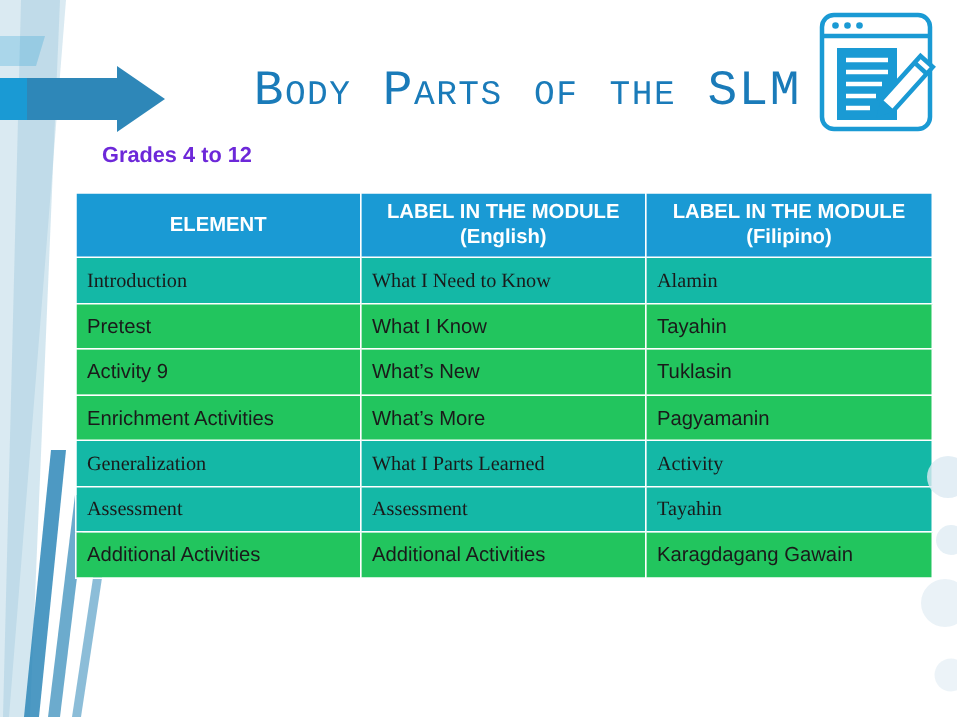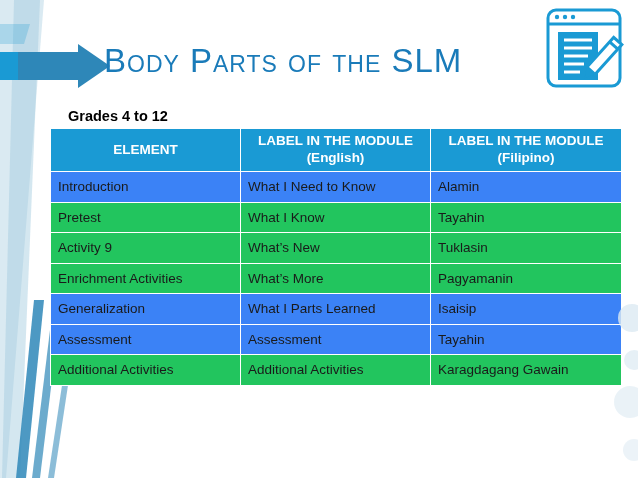--- a/index.html
+++ b/index.html
@@ -34,46 +34,46 @@
     width: 120px;
     height: 44px;
   }
 
   
   .slide-title {
     position: absolute;
     left: 104px;
     top: 42px;
     width: 430px;
-    font-family: Liberation Sans, sans-serif;
+    font-family: Liberation Mono, monospace;
     font-size: 33px;
     font-variant: small-caps;
     letter-spacing: 1px;
     color: #1a7bb9;
-    text-align: left;
+    text-align: right;
     white-space: nowrap;
   }
 
   
   .doc-icon {
     position: absolute;
     right: 14px;
     top: 6px;
     width: 80px;
     height: 84px;
   }
 
   
   .subtitle {
     position: absolute;
     left: 68px;
-    top: 108px;
+    top: 96px;
     font-size: 14.5px;
     font-weight: bold;
-    color: #000000;
+    color: #6d28d9;
   }
 
   
   .table-wrap {
     position: absolute;
     left: 50px;
     top: 128px;
     width: 568px;
   }
   table.slm {
@@ -96,21 +96,21 @@
     vertical-align: middle;
   }
   table.slm tbody td {
     font-size: 13.5px;
     color: #1a1a1a;
     height: 25.5px;
     padding: 2px 6px 2px 7px;
     vertical-align: middle;
     text-align: left;
   }
-  tr.odd td  { background: #3b82f6; }
+  tr.odd td  { background: #14b8a6; font-family: Liberation Serif, serif; }
   tr.even td { background: #22c55e; }
 
   .col-1 { width: 189px; }
   .col-2 { width: 189px; }
   .col-3 { width: 190px; }
 
   
   .deco-circles {
     position: absolute;
     right: 0;
@@ -207,21 +207,21 @@
         <td>Tuklasin</td>
       </tr>
       <tr class="even">
         <td>Enrichment Activities</td>
         <td>What’s More</td>
         <td>Pagyamanin</td>
       </tr>
       <tr class="odd">
         <td>Generalization</td>
         <td>What I Parts Learned</td>
-        <td>Isaisip</td>
+        <td>Activity</td>
       </tr>
       <tr class="odd">
         <td>Assessment</td>
         <td>Assessment</td>
         <td>Tayahin</td>
       </tr>
       <tr class="even">
         <td>Additional Activities</td>
         <td>Additional Activities</td>
         <td>Karagdagang Gawain</td>

